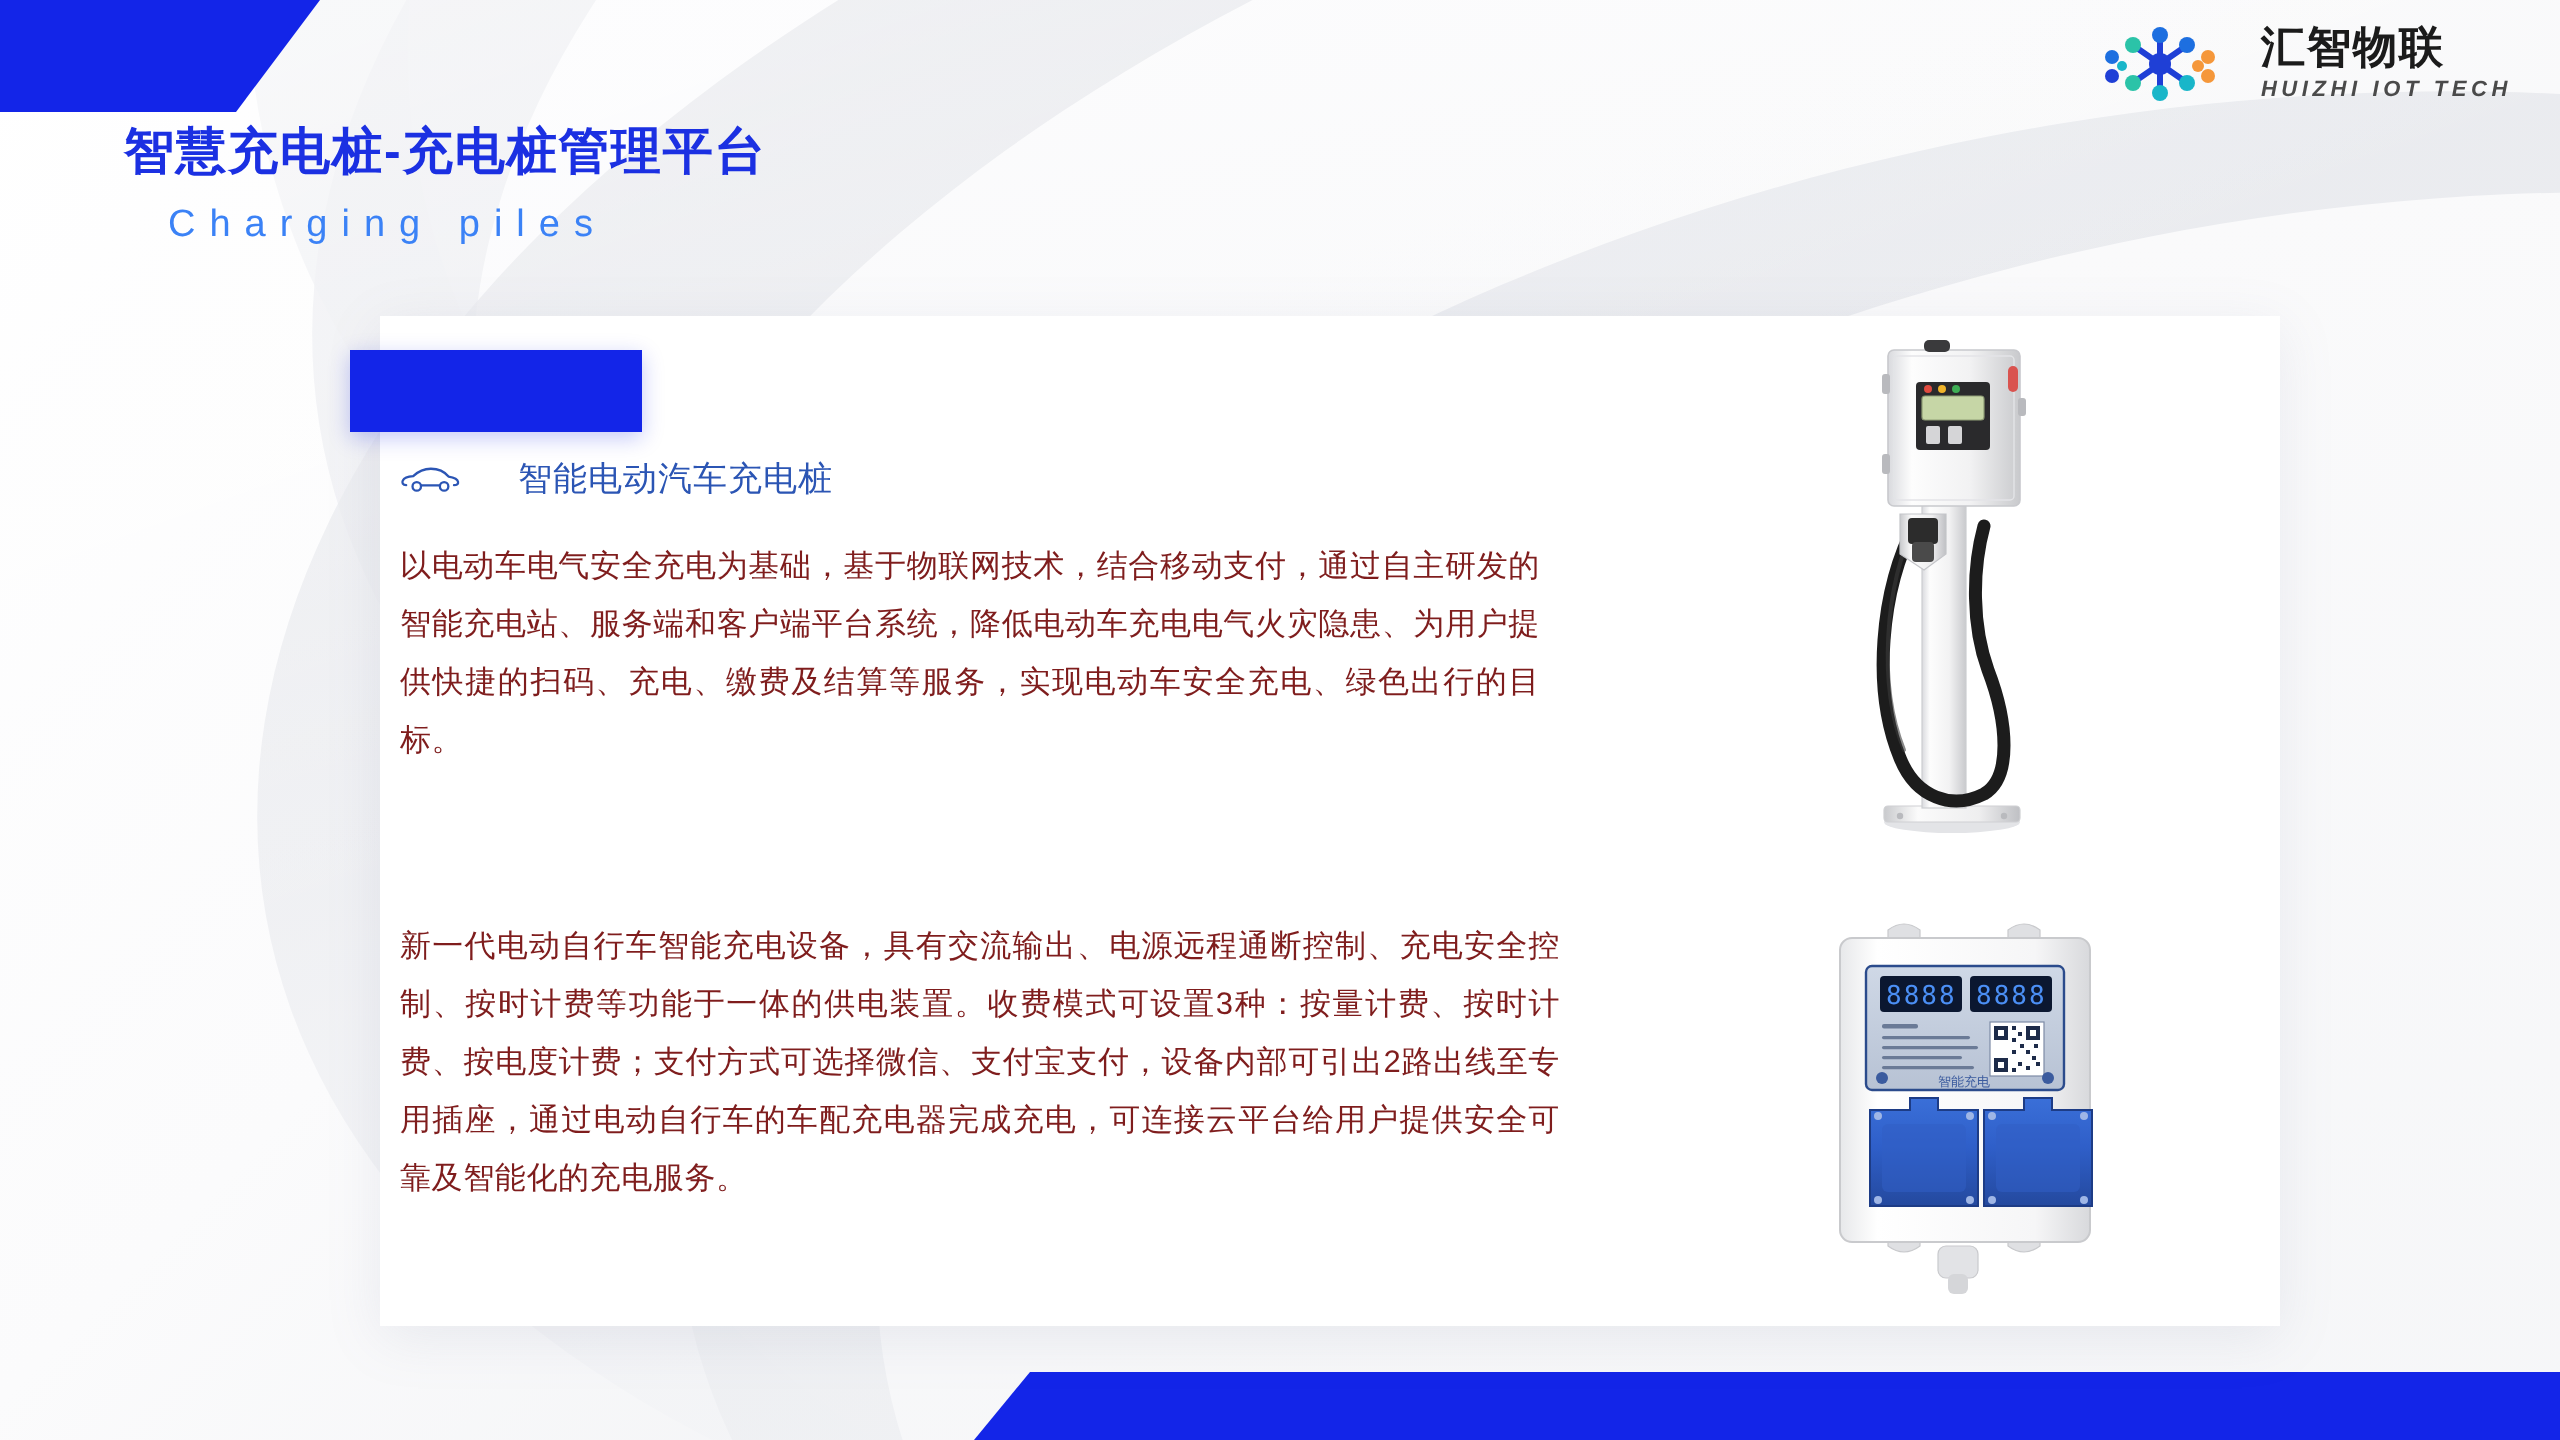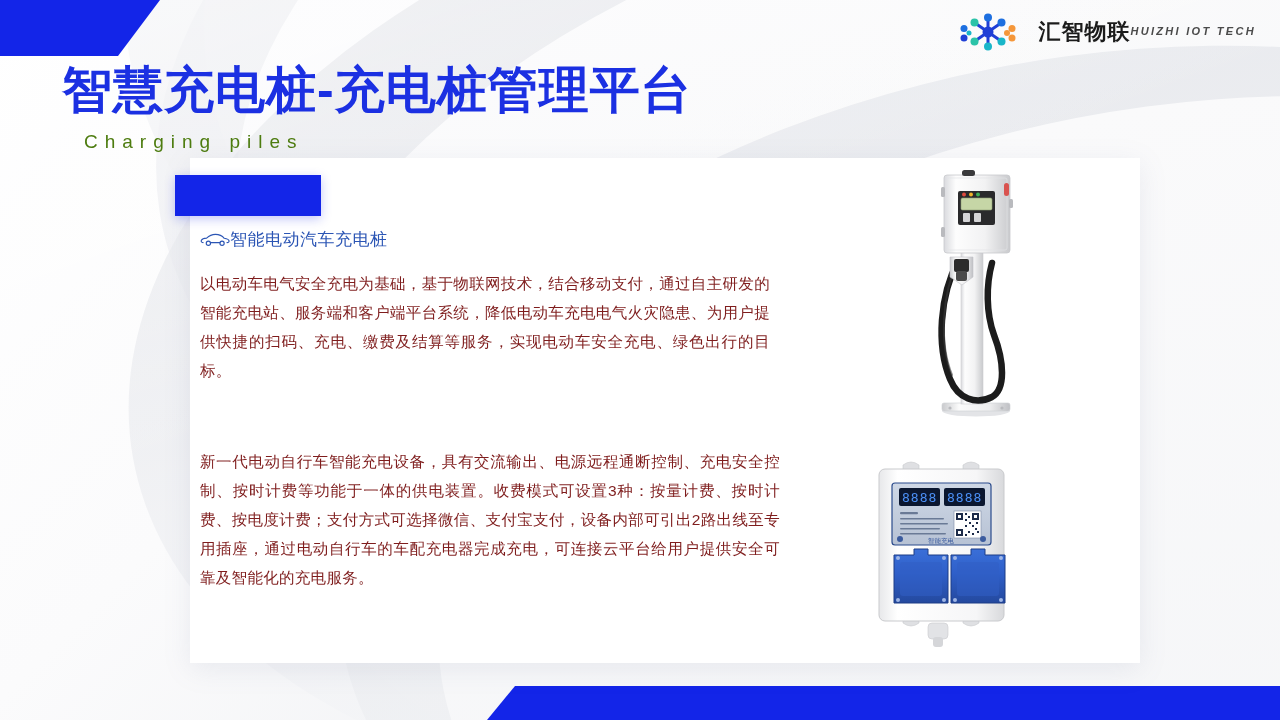--- a/index.html
+++ b/index.html
@@ -60,32 +60,32 @@
   }
   .corner-br{
     position:absolute; left:487px; bottom:0; width:793px; height:34px;
     background:#1325e8;
     clip-path:polygon(28px 0, 793px 0, 793px 34px, 0 34px);
   }
 
   
   .header{ position:absolute; left:62px; top:62px; }
   .title{
-    font-size:50px; font-weight:bold; color:#1b30e2;
+    font-size:25px; font-weight:bold; color:#1b30e2;
     letter-spacing:1px; line-height:1.15; white-space:nowrap;
   }
   .subtitle{
     margin-top:11px; margin-left:22px;
-    font-size:19px; color:#4d7c0f; letter-spacing:7px; font-weight:400;
+    font-size:19px; color:#3b82f6; letter-spacing:7px; font-weight:400;
   }
 
   
   .logo{ position:absolute; right:24px; top:12px; display:flex; align-items:center; gap:8px; }
   .logo-mark{ width:60px; height:40px; }
-  .logo-text{ display:flex; flex-direction:row; align-items:flex-start; line-height:1;margin-left:12px; }
+  .logo-text{ display:flex; flex-direction:column; align-items:flex-start; line-height:1;margin-left:12px; }
   .logo-cn{ font-size:22px; font-weight:bold; color:#1b1b1b; letter-spacing:1px; }
   .logo-en{ font-size:11px; color:#4a4a4a; letter-spacing:2.3px; font-style:italic;
             font-weight:bold; margin-top:5px;text-align:right; }
 
   
   .card{
     position:absolute; left:190px; top:158px; width:950px; height:505px;
     background:#ffffff;
     box-shadow:0 6px 26px rgba(120,130,160,0.13);
   }
@@ -93,35 +93,35 @@
     position:absolute; left:175px; top:175px; width:146px; height:41px;
     background:#1325e8;
     box-shadow:0 3px 10px rgba(19,37,232,0.25);
   }
 
   
   .section{ position:absolute; left:200px; }
   .sec1{ top:228px; width:570px; }
   .sec2{ top:443px; width:580px; }
 
-  .sec-head{ display:flex; align-items:center; gap:0; }
+  .sec-head{ display:flex; align-items:center; gap:29px; }
   .sec-icon{ width:30px; height:22px; flex:0 0 auto; display:flex;
              align-items:center; justify-content:center; }
   .sec-title{ font-size:17px; color:#2b55b4; font-weight:500; letter-spacing:.5px; }
 
   .sec-body{
     margin-top:18px;
     font-size:15.5px; line-height:29px; color:#7f1d1d; letter-spacing:.3px;
     text-align:justify;
   }
-  .sec2 .sec-body{ margin-top:4px; }
+  .sec2 .sec-body{ margin-top:16px; }
 
   
   .prod1{ position:absolute; left:900px; top:165px; width:170px; height:255px; }
-  .prod2{ position:absolute; left:859px; top:455px; width:165px; height:200px; }
+  .prod2{ position:absolute; left:900px; top:455px; width:165px; height:200px; }
 </style>
 </head>
 <body>
 
 <div class="bg-base">
   <div class="band arcA"></div>
   <div class="band arcB"></div>
   <div class="band arcC"></div>
   <div class="band arcD"></div>
   <div class="band arcE"></div>

